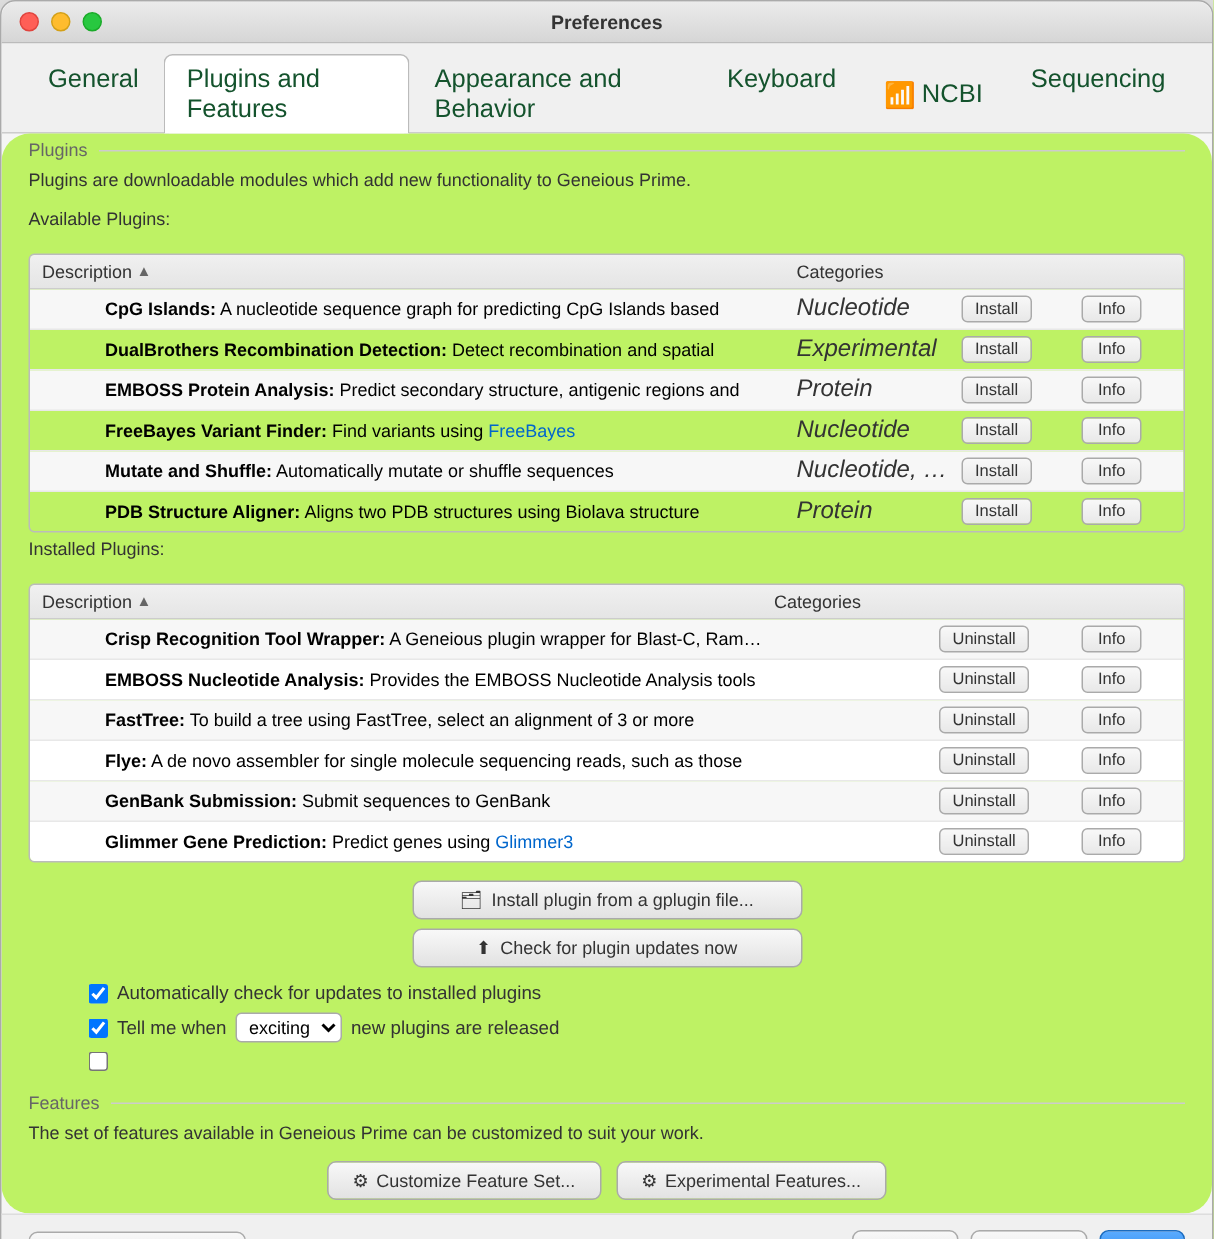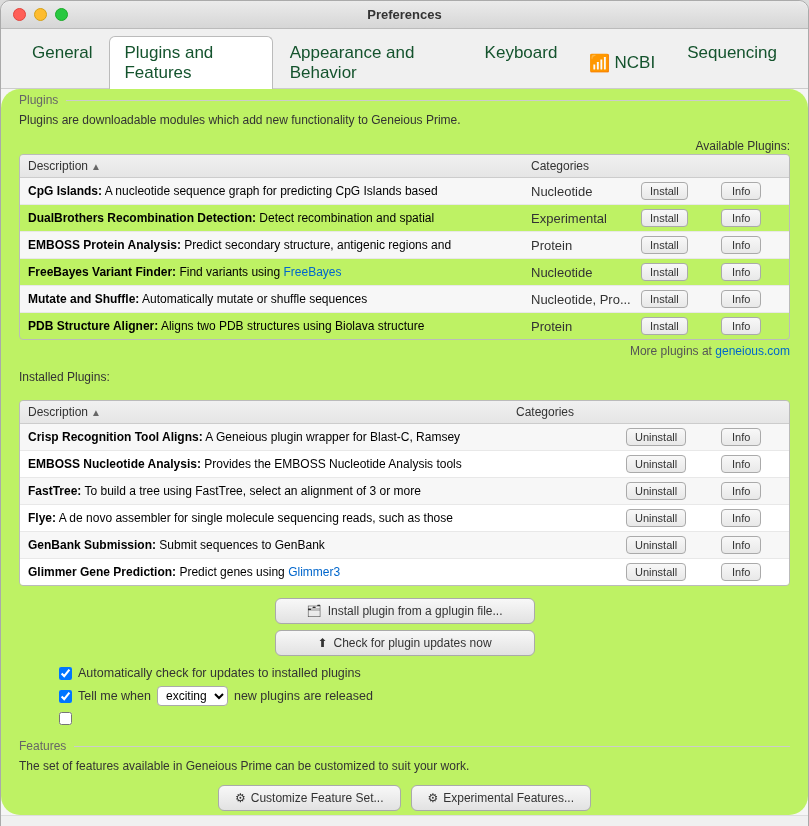--- a/index.html
+++ b/index.html
@@ -103,22 +103,21 @@
       background: #ccc;
     }
     .plugins-desc {
       font-size: 12px;
       color: #333;
       margin-bottom: 12px;
     }
     .available-label {
       font-size: 12px;
       color: #333;
-      margin-bottom: 1px;
-      text-align: right;
+      margin-bottom: 16px;
     }
     .plugin-table {
       border: 1px solid #bbb;
       border-radius: 4px;
       overflow: hidden;
       margin-bottom: 4px;
     }
     .table-header {
       display: grid;
       grid-template-columns: 1fr 110px 80px 60px;
@@ -141,21 +140,21 @@
       padding: 4px 8px;
       border-bottom: 1px solid #e8e8e8;
       font-size: 12px;
       align-items: center;
       min-height: 22px;
     }
     .table-row:last-child { border-bottom: none; }
     .table-row:nth-child(even) { background: #f7f7f7; }
     .row-desc { overflow: hidden; text-overflow: ellipsis; white-space: nowrap; padding-right: 8px; }
     .row-desc strong { font-weight: 600; }
-    .row-cat { font-size: 13px; color: #333; overflow: hidden; text-overflow: ellipsis; white-space: nowrap; }
+    .row-cat { font-size: 16px; color: #333; overflow: hidden; text-overflow: ellipsis; white-space: nowrap; font-style: italic; }
     .row-actions { display: flex; gap: 4px; align-items: flex-start; }
     .action-btn {
       padding: 2px 8px;
       font-size: 11px;
       background: linear-gradient(to bottom, #f8f8f8, #e8e8e8);
       border: 1px solid #aaa;
       border-radius: 4px;
       cursor: pointer;
       color: #333;
     }
@@ -306,21 +305,21 @@
     .reset-btn {
       padding: 5px 14px;
       font-size: 12px;
       border-radius: 6px;
       cursor: pointer;
       border: 1px solid #aaa;
       background: linear-gradient(to bottom, #f8f8f8, #e2e2e2);
       color: #333;
     }
     .link-text { color: #0066cc; text-decoration: none; }
-    .row-truncated { overflow: hidden; text-overflow: ellipsis; white-space: nowrap; }
+    .row-truncated { overflow: hidden; text-overflow: ellipsis; white-space: nowrap; margin-left: 42px; }
   </style>
 </head>
 <body>
 
 <div class="window">
 
   <div class="title-bar">
     <div class="title-bar-buttons">
       <div class="tb-btn tb-close"></div>
       <div class="tb-btn tb-min"></div>
@@ -411,40 +410,36 @@
       <div class="table-row">
         <div class="row-desc row-truncated"><strong>PDB Structure Aligner:</strong> Aligns two PDB structures using Biolava structure</div>
         <div class="row-cat">Protein</div>
         <div class="row-actions">
           <button class="action-btn">Install</button>
         </div>
         <div><button class="info-btn">Info</button></div>
       </div>
     </div>
 
-    <div class="more-plugins">
-      <span>More plugins at </span>
-      <a class="link-text">geneious.com</a>
-    </div>
 
     <div class="installed-label">Installed Plugins:</div>
 
     <div class="plugin-table-installed">
       <div class="table-header-installed">
         <div class="table-header-cell">
           <span>Description</span>
           <span class="sort-arrow">▲</span>
         </div>
         <div>Categories</div>
         <div></div>
         <div></div>
       </div>
 
       <div class="table-row-installed">
-        <div class="row-desc row-truncated"><strong>Crisp Recognition Tool Aligns:</strong> A Geneious plugin wrapper for Blast-C, Ramsey</div>
+        <div class="row-desc row-truncated"><strong>Crisp Recognition Tool Wrapper:</strong> A Geneious plugin wrapper for Blast-C, Ramsey</div>
         <div class="row-cat"></div>
         <div class="row-actions">
           <button class="action-btn">Uninstall</button>
         </div>
         <div><button class="info-btn">Info</button></div>
       </div>
 
       <div class="table-row-installed">
         <div class="row-desc row-truncated"><strong>EMBOSS Nucleotide Analysis:</strong> Provides the EMBOSS Nucleotide Analysis tools</div>
         <div class="row-cat"></div>

